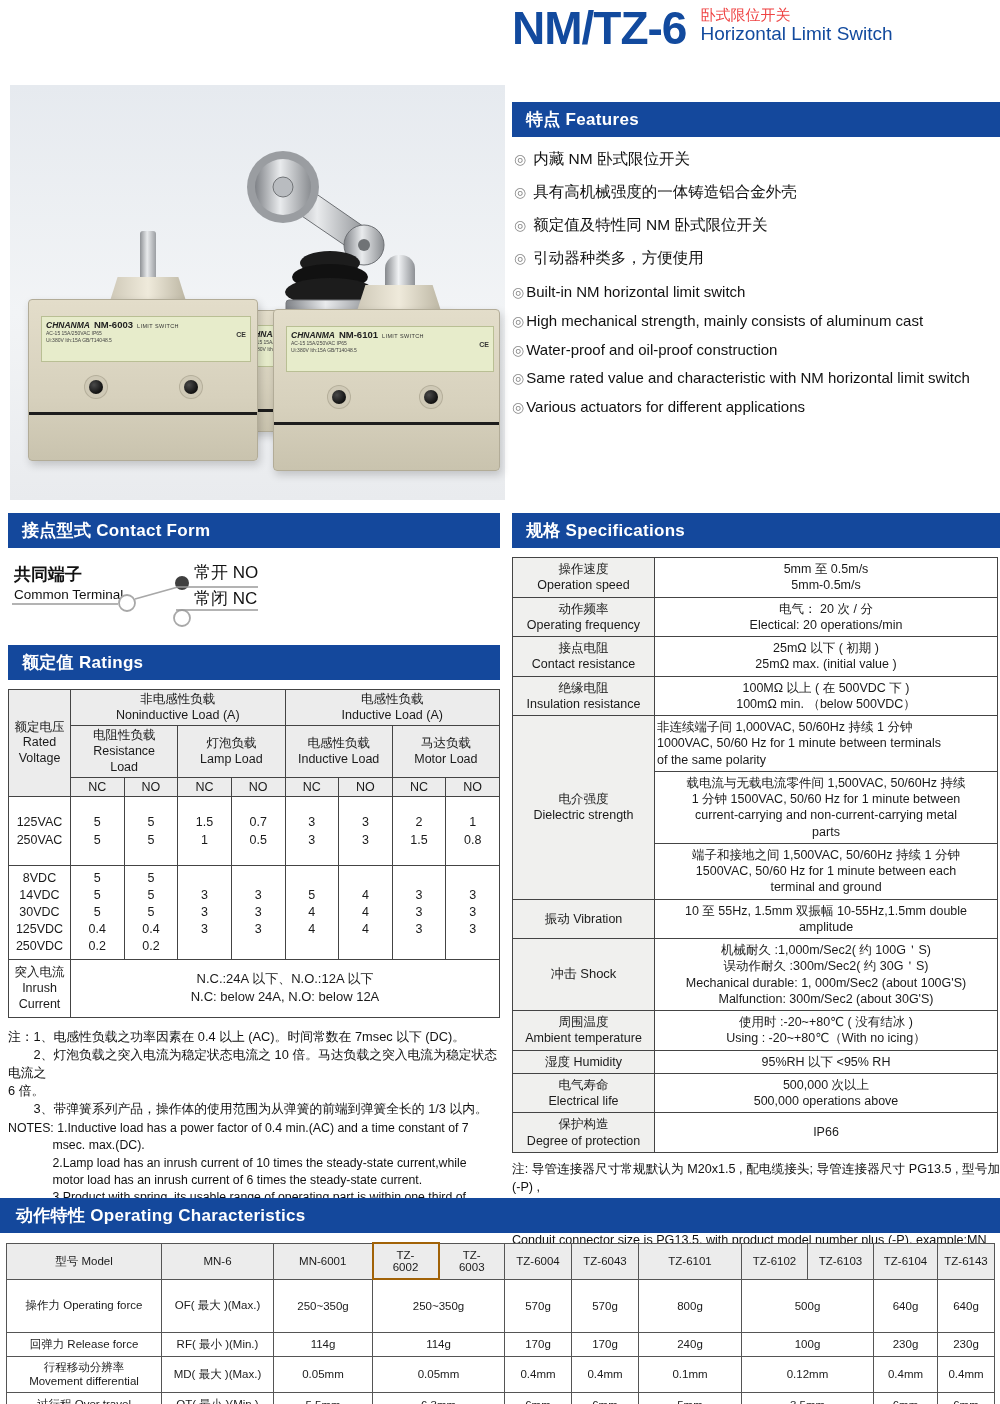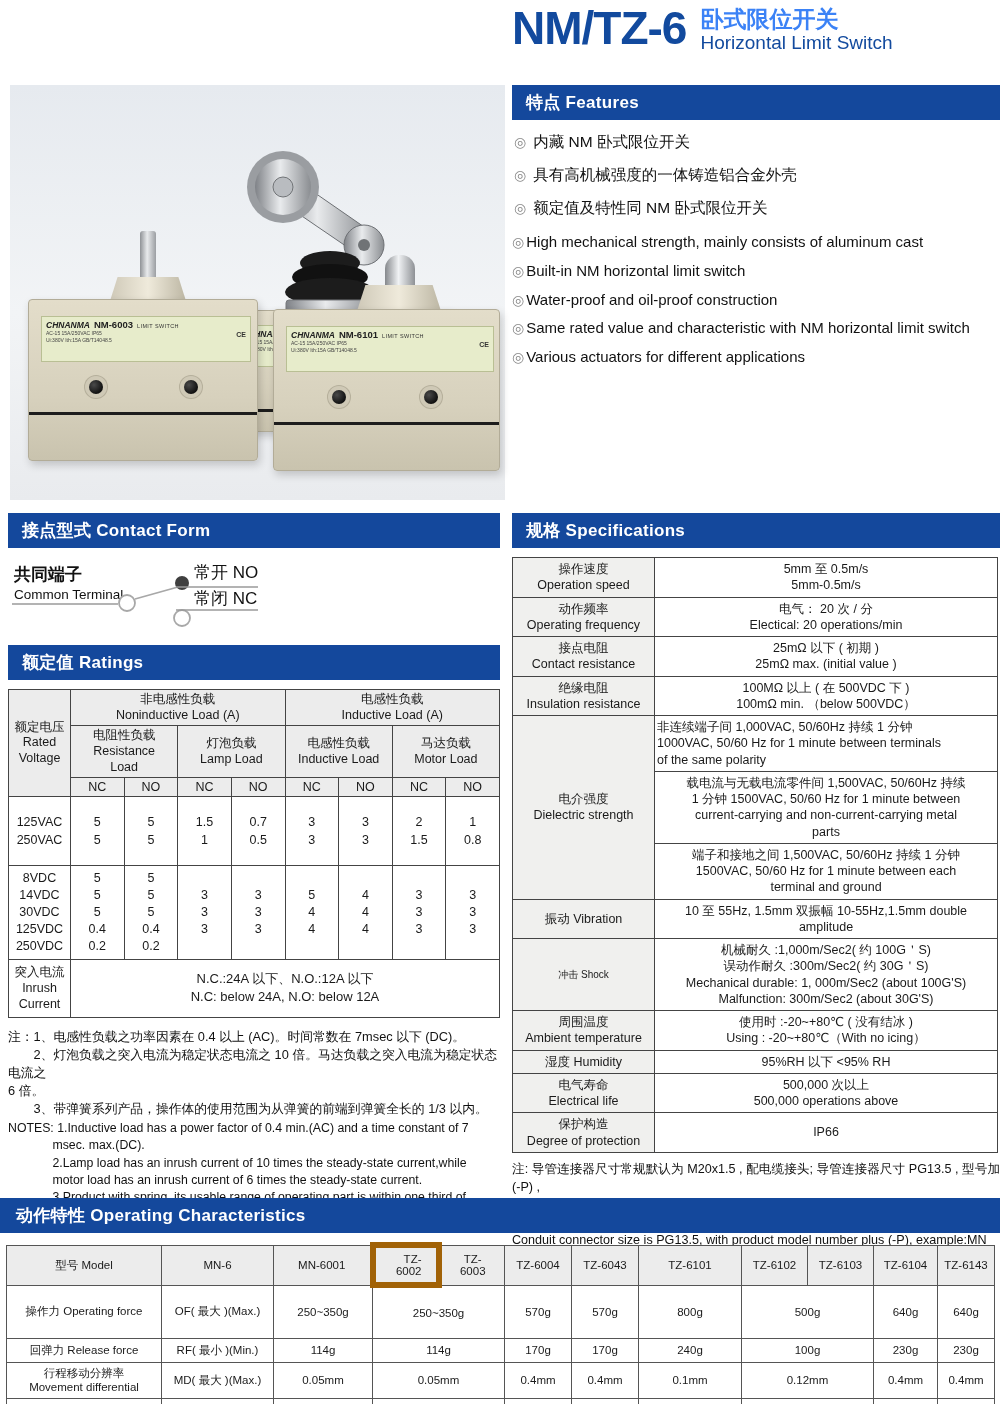--- a/index.html
+++ b/index.html
@@ -7,25 +7,25 @@
         font-family:"Liberation Sans","DejaVu Sans",sans-serif;color:#1a1a1a;}
 
   
   .bar{background:#14489c;color:#fff;font-size:17px;font-weight:bold;
        padding:6px 0 6px 14px;letter-spacing:.3px;}
 
   
   .title-block{position:absolute;left:512px;top:4px;display:flex;gap:14px;}
   .model-title{font-size:46px;font-weight:bold;color:#124a9e;letter-spacing:-1px;line-height:1.05;}
   .subtitle{padding-top:2px;}
-  .sub-cn{font-size:23px;font-weight:bold;color:#3b82f6;line-height:1.15;}
+  .sub-cn{font-size:15px;font-weight:normal;color:#ef4444;line-height:1.15;}
   .sub-en{font-size:19px;color:#124a9e;line-height:1.2;}
 
   
-  .features{position:absolute;left:512px;top:85px;width:488px;}
+  .features{position:absolute;left:512px;top:102px;width:488px;}
   .feature-list{margin:12px 0 0 0;padding:0;list-style:none;}
   .fi{font-size:15.5px;color:#111;}
   .fi .bullet{color:#8a8a8a;margin-right:7px;font-size:14px;}
   .fi.cn{margin:0 0 12px 2px;}
   .fi.en{margin:0 0 7px 0;text-align:justify;line-height:1.45;font-size:15px;}
   .fi.en .bullet{margin-right:2px;}
 
   
   .photo{position:absolute;left:10px;top:85px;width:495px;height:415px;
          background:linear-gradient(180deg,#e6eaef 0%,#f2f4f6 55%,#e9ebee 100%);}
@@ -147,22 +147,23 @@
       <div class="sub-en">Horizontal Limit Switch</div>
     </div>
   </div>
 
   <div class="features">
     <div class="bar">特点 Features</div>
     <ul class="feature-list">
       <li class="fi cn"><span class="bullet">◎</span><span>内藏 NM 卧式限位开关</span></li>
       <li class="fi cn"><span class="bullet">◎</span><span>具有高机械强度的一体铸造铝合金外壳</span></li>
       <li class="fi cn"><span class="bullet">◎</span><span>额定值及特性同 NM 卧式限位开关</span></li>
+      <li class="fi cn"><span class="bullet">◎</span><span>引动器种类多，方便使用</span></li>
+      <li class="fi en"><span class="bullet">◎</span><span>Built-in NM horizontal limit switch</span></li>
       <li class="fi en"><span class="bullet">◎</span><span>High mechanical strength, mainly consists of aluminum cast</span></li>
-      <li class="fi en"><span class="bullet">◎</span><span>Built-in NM horizontal limit switch</span></li>
       <li class="fi en"><span class="bullet">◎</span><span>Water-proof and oil-proof construction</span></li>
       <li class="fi en"><span class="bullet">◎</span><span>Same rated value and characteristic with NM horizontal limit switch</span></li>
       <li class="fi en"><span class="bullet">◎</span><span>Various actuators for different applications</span></li>
     </ul>
   </div>
 
   <div style="position:absolute;left:8px;top:513px;width:492px;">
     <div class="bar">接点型式 Contact Form</div>
     <svg width="492" height="92" viewBox="0 0 492 92" style="margin-top:6px;">
       <text x="6" y="26" font-size="17" font-weight="bold" fill="#111">共同端子</text>
@@ -342,21 +343,21 @@
         <td style="border:1px solid #444;text-align:center;font-size:12.5px;line-height:1.3;white-space:pre-line;padding:3px 2px;">端子和接地之间 1,500VAC, 50/60Hz 持续 1 分钟
 1500VAC, 50/60 Hz for 1 minute between each
 terminal and ground</td>
       </tr>
       <tr>
         <td style="border:1px solid #444;background:#f0f0ee;text-align:center;font-size:12.5px;line-height:1.3;white-space:pre-line;padding:3px 1px;">振动 Vibration</td>
         <td style="border:1px solid #444;text-align:center;font-size:12.5px;line-height:1.3;white-space:pre-line;padding:3px 2px;">10 至 55Hz, 1.5mm 双振幅 10-55Hz,1.5mm double
 amplitude</td>
       </tr>
       <tr>
-        <td style="border:1px solid #444;background:#f0f0ee;text-align:center;vertical-align:middle;font-size:10px;line-height:1.3;white-space:pre-line;padding:3px 1px;">冲击 Shock</td>
+        <td style="border:1px solid #444;background:#f0f0ee;text-align:center;vertical-align:middle;font-size:13px;line-height:1.3;white-space:pre-line;padding:3px 1px;">冲击 Shock</td>
         <td style="border:1px solid #444;text-align:center;font-size:12.5px;line-height:1.3;white-space:pre-line;padding:3px 2px;">机械耐久 :1,000m/Sec2( 约 100G＇S)
 误动作耐久 :300m/Sec2( 约 30G＇S)
 Mechanical durable: 1, 000m/Sec2 (about 100G'S)
 Malfunction: 300m/Sec2 (about 30G'S)</td>
       </tr>
       <tr>
         <td style="border:1px solid #444;background:#f0f0ee;text-align:center;font-size:12.5px;line-height:1.3;white-space:pre-line;padding:3px 1px;">周围温度
 Ambient temperature</td>
         <td style="border:1px solid #444;text-align:center;font-size:12.5px;line-height:1.3;white-space:pre-line;padding:3px 2px;">使用时 :-20~+80℃ ( 没有结冰 )
 Using : -20~+80℃（With no icing）</td>
@@ -400,21 +401,21 @@
         <col style="width:66px">
           <col style="width:66px">
           <col style="width:64px">
           <col style="width:57px">
       </colgroup>
       <tbody>
       <tr style="background:#ececec;">
         <th style="border:1px solid #555;font-size:11.5px;font-weight:normal;text-align:center;padding:5px 1px;">型号 Model</th>
         <th style="border:1px solid #555;font-size:11.5px;font-weight:normal;text-align:center;padding:5px 1px;">MN-6</th>
         <th style="border:1px solid #555;font-size:11.5px;font-weight:normal;text-align:center;padding:5px 1px;">MN-6001</th>
-        <th style="border:6px solid #a16207;font-size:11.5px;font-weight:normal;text-align:right;padding:5px 14px;">TZ-6002</th>
+        <th style="border:2px solid #a16207;font-size:11.5px;font-weight:normal;text-align:center;padding:5px 14px;">TZ-6002</th>
         <th style="border:1px solid #555;font-size:11.5px;font-weight:normal;text-align:center;padding:5px 12px;">TZ-6003</th>
         <th style="border:1px solid #555;font-size:11.5px;font-weight:normal;text-align:center;padding:5px 1px;">TZ-6004</th>
         <th style="border:1px solid #555;font-size:11.5px;font-weight:normal;text-align:center;padding:5px 1px;">TZ-6043</th>
         <th style="border:1px solid #555;font-size:11.5px;font-weight:normal;text-align:center;padding:5px 1px;">TZ-6101</th>
         <th style="border:1px solid #555;font-size:11.5px;font-weight:normal;text-align:center;padding:5px 1px;">TZ-6102</th>
         <th style="border:1px solid #555;font-size:11.5px;font-weight:normal;text-align:center;padding:5px 1px;">TZ-6103</th>
         <th style="border:1px solid #555;font-size:11.5px;font-weight:normal;text-align:center;padding:5px 1px;">TZ-6104</th>
         <th style="border:1px solid #555;font-size:11.5px;font-weight:normal;text-align:center;padding:5px 1px;">TZ-6143</th>
       </tr>
       <tr>

